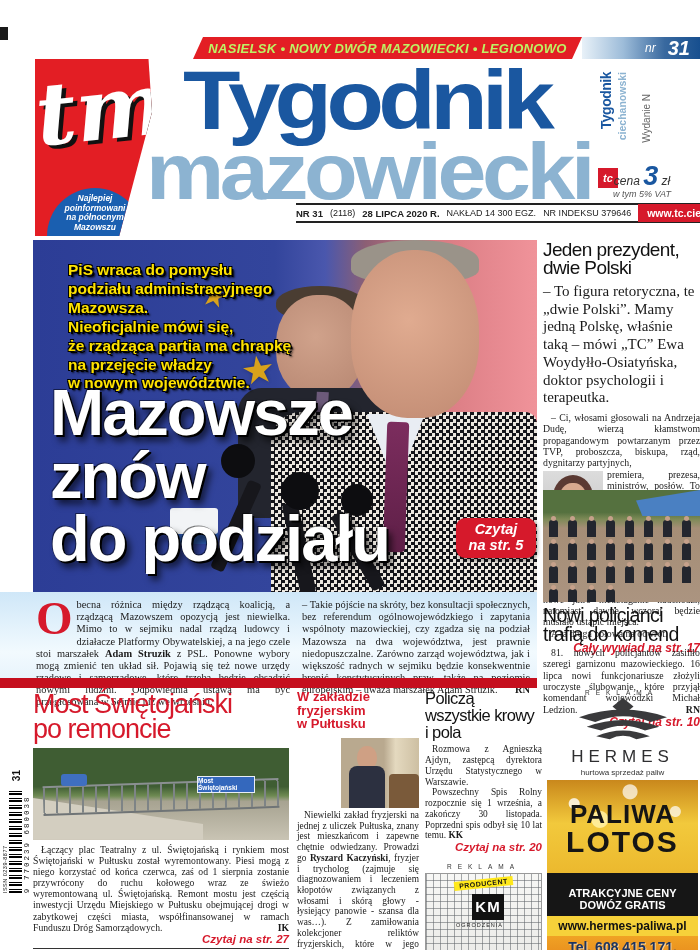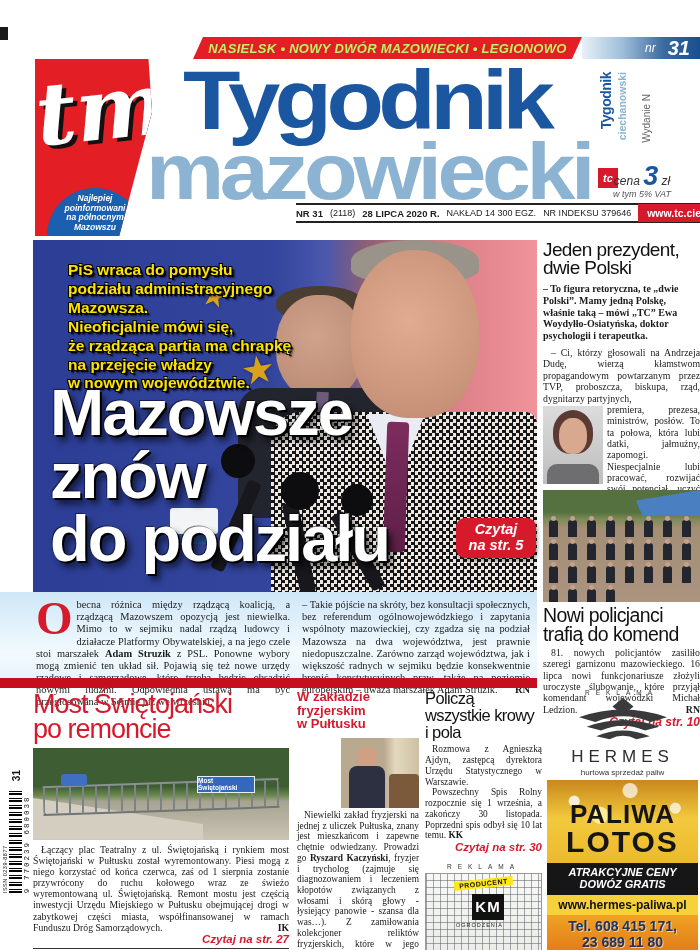--- a/index.html
+++ b/index.html
@@ -121,21 +121,21 @@
   .red-divider { left:0; top:678px; width:537px; height:10px; background:#c50f1e; }
 
   
   .col-right { left:543px; width:157px; }
   .art-head { font-weight:normal; color:#111; letter-spacing:-.6px; line-height:.95; }
   .serif { font-family:"Liberation Serif", serif; text-align:justify; color:#1a1a1a; }
   .read-more { color:#d6192b; font-weight:bold; font-style:italic; text-align:right; }
 
   .interview { top:241px; }
   .interview .art-head div { font-size:19px; }
-  .interview .lead { font-weight:bold; font-size:10px; line-height:1.18; margin-top:6px; text-align:left; }
+  .interview .lead { font-weight:normal; font-size:15px; line-height:1.18; margin-top:6px; text-align:left; }
   .interview .bodytext { font-size:9.8px; line-height:1.16; margin-top:5px; }
   .interview .bodytext p { text-indent:8px; }
   .portrait { float:left; width:60px; height:78px; margin:2px 4px 1px 0;
     background:linear-gradient(#dcdcdc,#bdbdbd); position:relative; overflow:hidden; }
   .portrait .hair { position:absolute; left:10px; top:4px; width:40px; height:44px;
     background:#5b3a33; border-radius:50% 50% 42% 42%; }
   .portrait .face { position:absolute; left:16px; top:12px; width:28px; height:36px;
     background:#d8a98f; border-radius:46%; }
   .portrait .shoulders { position:absolute; left:4px; bottom:0; width:52px; height:20px;
     background:#6e6e70; border-radius:10px 10px 0 0; }
@@ -166,21 +166,21 @@
   .hermes .tagline { font-size:8px; color:#333; margin-top:1px; }
   .gold { margin-top:3px; background:
       radial-gradient(circle at 18% 12%, rgba(255,255,255,.8) 0 5px, rgba(255,255,255,0) 6px),
       radial-gradient(circle at 55% 6%, rgba(255,255,255,.7) 0 7px, rgba(255,255,255,0) 8px),
       radial-gradient(circle at 85% 16%, rgba(255,255,255,.7) 0 5px, rgba(255,255,255,0) 6px),
       radial-gradient(circle at 35% 20%, rgba(255,240,160,.9) 0 8px, rgba(255,255,255,0) 9px),
       linear-gradient(180deg,#c9881c 0%,#f2c93c 22%,#eab42a 55%,#f6d84b 78%,#e8a81e 100%);
       padding-top:22px; text-align:center; }
   .gold .p1 { font-size:26px; font-weight:bold; letter-spacing:1px; color:#151515; line-height:.95; }
   .gold .p2 { font-size:30px; font-weight:bold; letter-spacing:2px; color:#151515; line-height:1; }
-  .gold .bar { background:#161616; margin-top:6px; padding:3px 0 4px;font-style:italic; }
+  .gold .bar { background:#161616; margin-top:16px; padding:14px 0 4px; }
   .gold .bar div { color:#fff; font-weight:bold; font-size:11px; line-height:1.15; }
   .gold .site { background:#f6d13a; color:#111; font-weight:bold; font-size:12px; padding:3px 0; }
   .gold .tels { background:linear-gradient(180deg,#f0a224,#e07818); padding:3px 0 6px; }
   .gold .tels div { color:#1d3461; font-weight:bold; font-size:14px; line-height:1.15;
     text-shadow:1px 1px 0 rgba(255,255,255,.55); }
 
   
   .bridge { left:33px; top:692px; width:256px; }
   .bridge .art-head div { color:#d6192b; font-size:27px; letter-spacing:-1px; line-height:.92; }
   .bridge-photo { width:256px; height:92px; margin-top:6px; position:relative; overflow:hidden;
@@ -348,21 +348,21 @@
   </div>
   <div class="abs red-divider"></div>
 
   <div class="abs col-right interview">
     <div class="art-head">
       <div>Jeden prezydent,</div>
       <div>dwie Polski</div>
     </div>
     <div class="lead serif">– To figura retoryczna, te „dwie Polski”. Mamy jedną Polskę, właśnie taką – mówi „TC” Ewa Woydyłło-Osiatyńska, doktor psychologii i terapeutka.</div>
     <div class="bodytext serif">
-      <p>– Ci, którzy głosowali na Andrzeja Dudę, wierzą kłamstwom propagandowym powtarzanym przez TVP, proboszcza, biskupa, rząd, dygnitarzy partyjnych,</p>
+      <p>– Ci, włosami głosowali na Andrzeja Dudę, wierzą kłamstwom propagandowym powtarzanym przez TVP, proboszcza, biskupa, rząd, dygnitarzy partyjnych,</p>
       <div>
         <div class="portrait">
           <div class="hair"></div>
           <div class="face"></div>
           <div class="shoulders"></div>
         </div>
         <span>premiera, prezesa, ministrów, posłów. To ta połowa, która lubi datki, jałmużny, zapomogi. Niespecjalnie lubi pracować, rozwijać swój potencjał, uczyć się, studiować, podróżować, czytać, samodzielnie myśleć i rozumować. I przede wszystkim żyje strachem, że nowe jutro nieubłaganie nadchodzi, natomiast dawne wczoraj będzie musiało ustąpić miejsca.</span>
       </div>
       <p>A ta druga połowa na odwrót.</p>
     </div>
@@ -484,21 +484,21 @@
       <div>wszystkie krowy</div>
       <div>i pola</div>
     </div>
     <div class="bodytext serif">
       <p>Rozmowa z Agnieszką Ajdyn, zastępcą dyrektora Urzędu Statystycznego w Warszawie.</p>
       <p>
         <span>Powszechny Spis Rolny rozpocznie się 1 września, a zakończy 30 listopada. Poprzedni spis odbył się 10 lat temu.</span>
         <b>KK</b>
       </p>
     </div>
-    <div class="read-more">Czytaj na str. 30</div>
+    <div class="read-more">Czytaj na str. 20</div>
     <div class="reklama reklama2">REKLAMA</div>
     <div class="km-ad">
       <div class="km-tag">PRODUCENT</div>
       <div class="km-logo">KM</div>
       <div class="km-sub">OGRODZENIA</div>
 
     </div>
   </div>
 
   <div class="abs barcode">

